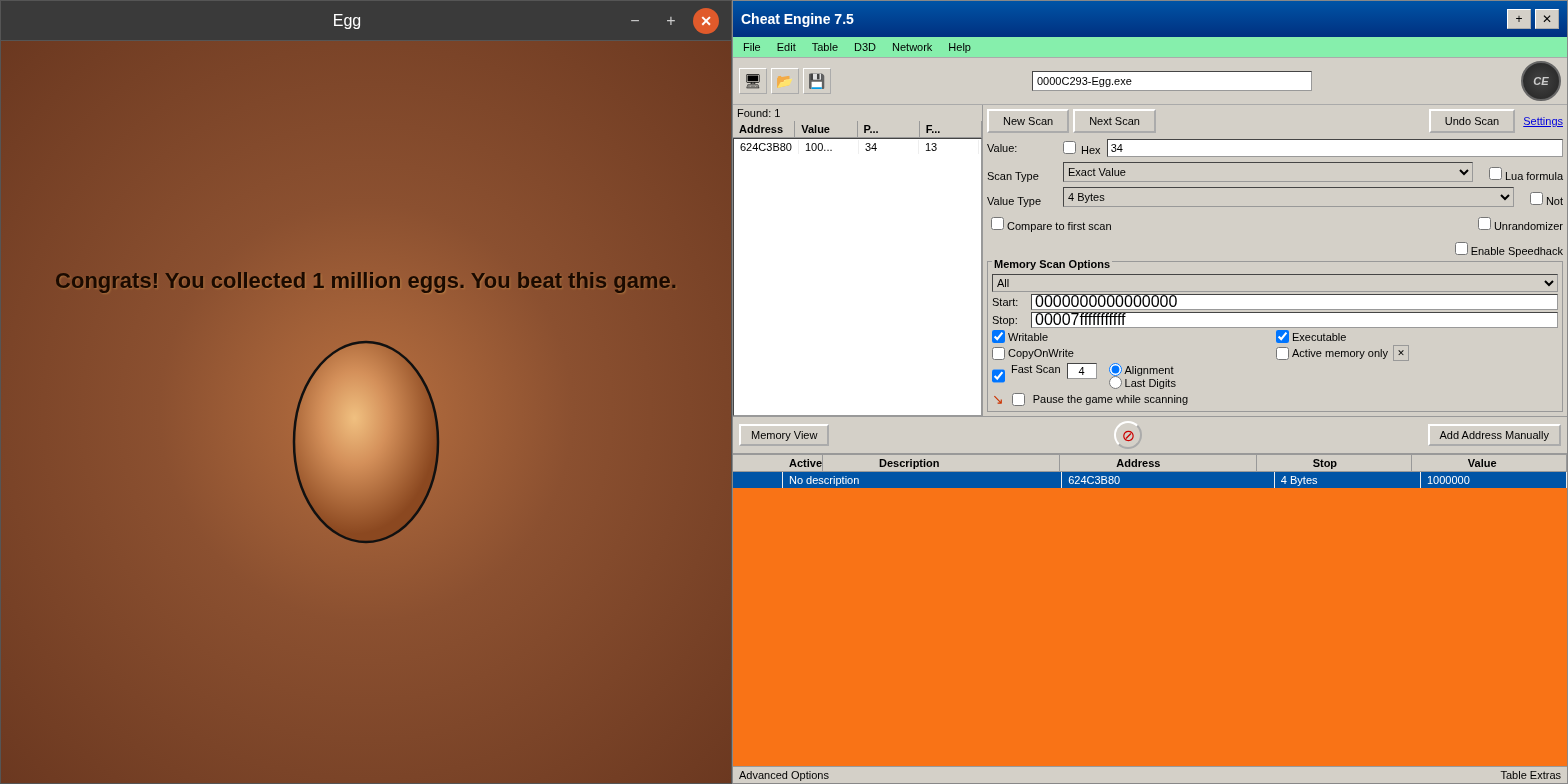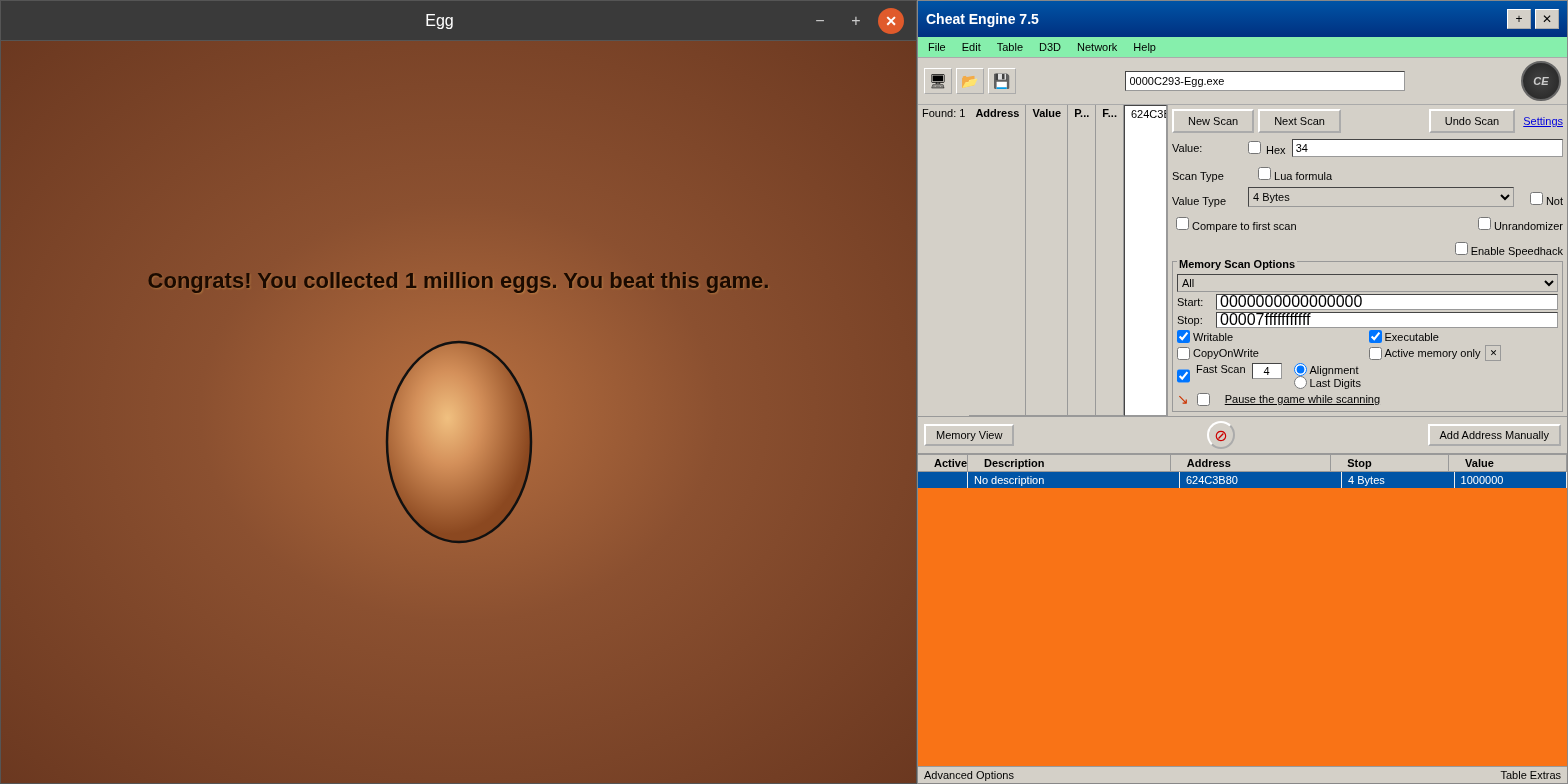--- a/index.html
+++ b/index.html
@@ -8,21 +8,21 @@
       height: 784px;
       background: #1a1a1a;
       font-family: 'Segoe UI', Tahoma, Arial, sans-serif;
       font-size: 12px;
       overflow: hidden;
       display: flex;
     }
 
     
     #egg-window {
-      width: 917px;
+      width: 732px;
       height: 784px;
       background: #2a2a2a;
       border: 1px solid #555;
       display: flex;
       flex-direction: column;
       flex-shrink: 0;
     }
     #egg-titlebar {
       height: 40px;
       background: #3a3a3a;
@@ -188,21 +188,21 @@
 
     #ce-main {
       display: flex;
       flex: 1;
       overflow: hidden;
     }
     #ce-left {
       width: 250px;
       border-right: 1px solid #999;
       display: flex;
-      flex-direction: row;
+      flex-direction: column;
     }
     #ce-right {
       flex: 1;
       display: flex;
       flex-direction: column;
       padding: 4px;
     }
 
     #found-label {
       padding: 2px 4px;
@@ -438,20 +438,21 @@
     #addr-table-header {
       display: flex;
       background: #d4d0c8;
       border-bottom: 1px solid #999;
     }
     .addr-col-header {
       padding: 2px 16px;
       border-right: 1px solid #999;
       font-size: 11px;
       font-weight: bold;
+      margin-left: 40px;
     }
     #addr-table-body {
       flex: 1;
       background: #f97316;
       overflow-y: auto;
     }
     .addr-row {
       display: flex;
       font-size: 11px;
     }
@@ -576,20 +577,26 @@
         <span class="field-label">Value:</span>
         <label class="hex-label">
           <input type="checkbox" class="hex-check" style="">
           <span>Hex</span>
         </label>
         <input type="text" class="value-input" value="34" style="">
       </div>
 
       <div class="dropdown-row">
         <span class="field-label">Scan Type</span>
+        <select class="dropdown-select">
+          <option>Exact Value</option>
+          <option>Bigger than...</option>
+          <option>Smaller than...</option>
+          <option>Unknown initial value</option>
+        </select>
         <div style="width:4px;"></div>
         <label class="checkbox-label">
           <input type="checkbox" style="">
           <span>Lua formula</span>
         </label>
       </div>
 
       <div class="dropdown-row">
         <span class="field-label">Value Type</span>
         <select class="dropdown-select">
@@ -677,21 +684,21 @@
               <input type="radio" name="align" style="">
               <span>Last Digits</span>
             </label>
           </div>
         </div>
 
         <div class="pause-row">
 
           <span style="color:#cc3300;font-size:14px;margin-right:4px;">↘</span>
           <input type="checkbox" style="">
-          <span style="margin-left:11px;text-decoration:underline;">Pause the game while scanning</span>
+          <span style="margin-left:4px;">Pause the game while scanning</span>
         </div>
       </div>
     </div>
   </div>
 
   <div id="ce-middle-bar">
     <button class="memory-view-btn">Memory View</button>
     <div class="cancel-btn-circle">⊘</div>
     <button class="add-manually-btn">Add Address Manually</button>
   </div>

